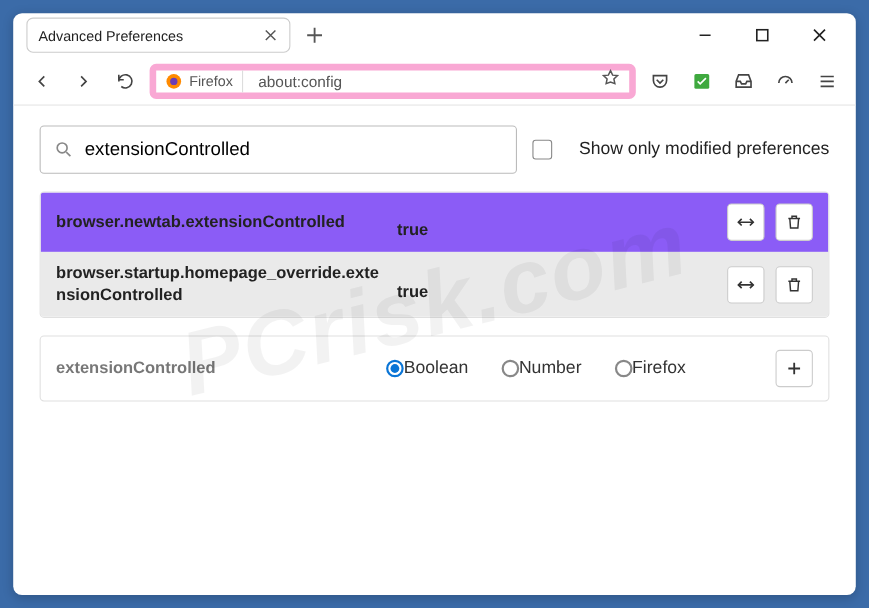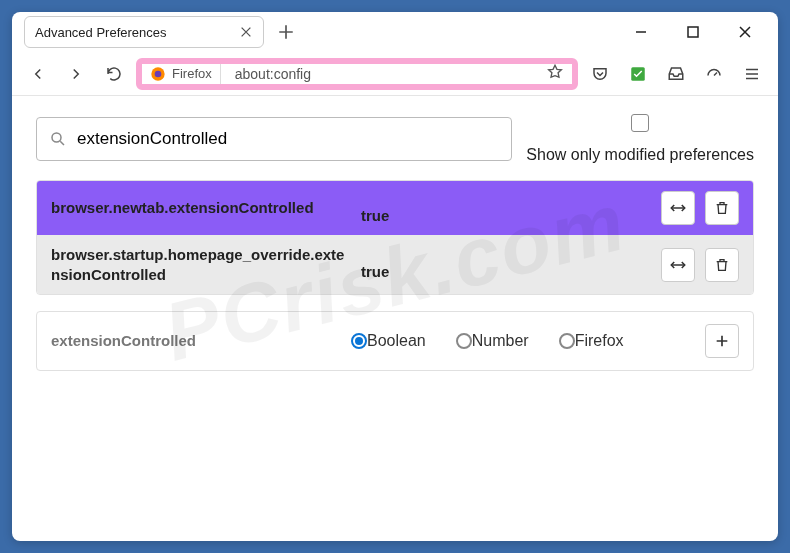--- a/index.html
+++ b/index.html
@@ -16,21 +16,21 @@
     .tb-btn { width: 32px; height: 32px; display:flex; align-items:center; justify-content:center; color:#444; cursor:pointer; border-radius:4px;}
     .urlbar { flex: 1; height: 32px; border: 6px solid #f9a8d4; border-radius: 6px; display: flex; align-items: center; padding: 0 8px; gap: 6px; }
     .urlbar .ff-area { display:flex; align-items:center; gap:6px; padding-right:8px; border-right:1px solid #ddd; height:100%; color:#555; font-size:13px;}
     .ff-logo { width:16px; height:16px;}
     .url-text { flex:1; font-size:14px; color:#555; padding-left:8px;}
     .star { color:#555;}
     .content { flex:1; padding: 18px 24px; display:flex; flex-direction:column; gap: 16px; }
     .searchrow { display:flex; align-items:center; gap: 14px;}
     .cfg-search { flex:1; height:44px; border:1px solid #bbb; border-radius:4px; display:flex; align-items:center; padding:0 12px; gap:10px;}
     .cfg-search input { border:none; outline:none; font-size:17px; flex:1; background:transparent;}
-    .chk-label { display:flex; align-items:center; gap:14px; font-size:16px; color:#222;flex-direction:column;}
+    .chk-label { display:flex; align-items:center; gap:24px; font-size:16px; color:#222;}
     .checkbox { width:18px; height:18px; border:1.5px solid #888; border-radius:3px;}
     .pref-list { border:1px solid #e0e0e0; border-radius:4px; overflow:hidden;}
     .pref-row { display:flex; align-items:center; padding: 10px 14px; gap: 10px; }
     .pref-row.alt { background:#8b5cf6;}
     .pref-name { width: 300px; font-size:15px; font-weight:700; color:#222; word-break:break-word; line-height:1.3;}
     .pref-val { flex:1; font-size:15px; font-weight:600; color:#222;margin-top:14px;}
     .row-btn { width:34px; height:34px; display:flex; align-items:center; justify-content:center; border:1px solid #ccc; border-radius:4px; background:#fff; cursor:pointer; color:#333;}
     .new-row { border:1px solid #e0e0e0; border-radius:4px; display:flex; align-items:center; padding: 12px 14px; gap:10px;}
     .new-row .pref-name { font-weight:700; color:#777; width:290px;}
     .radios { display:flex; gap: 30px; flex:1; align-items:center;}

